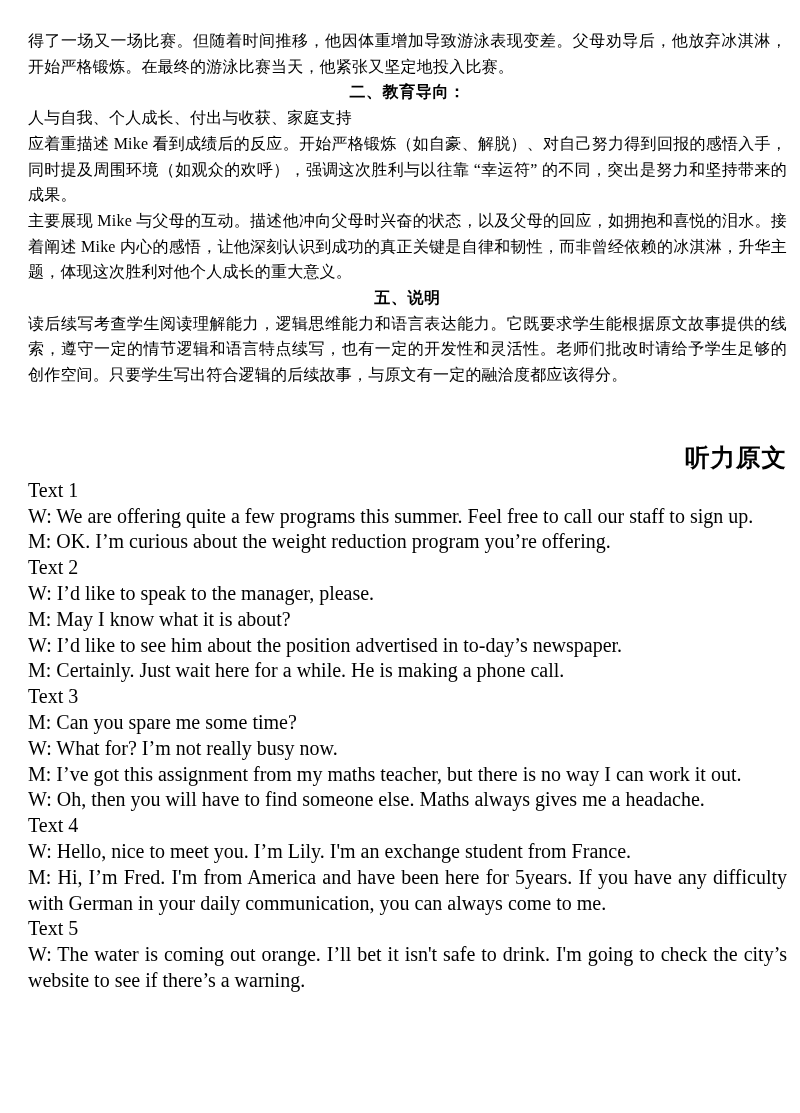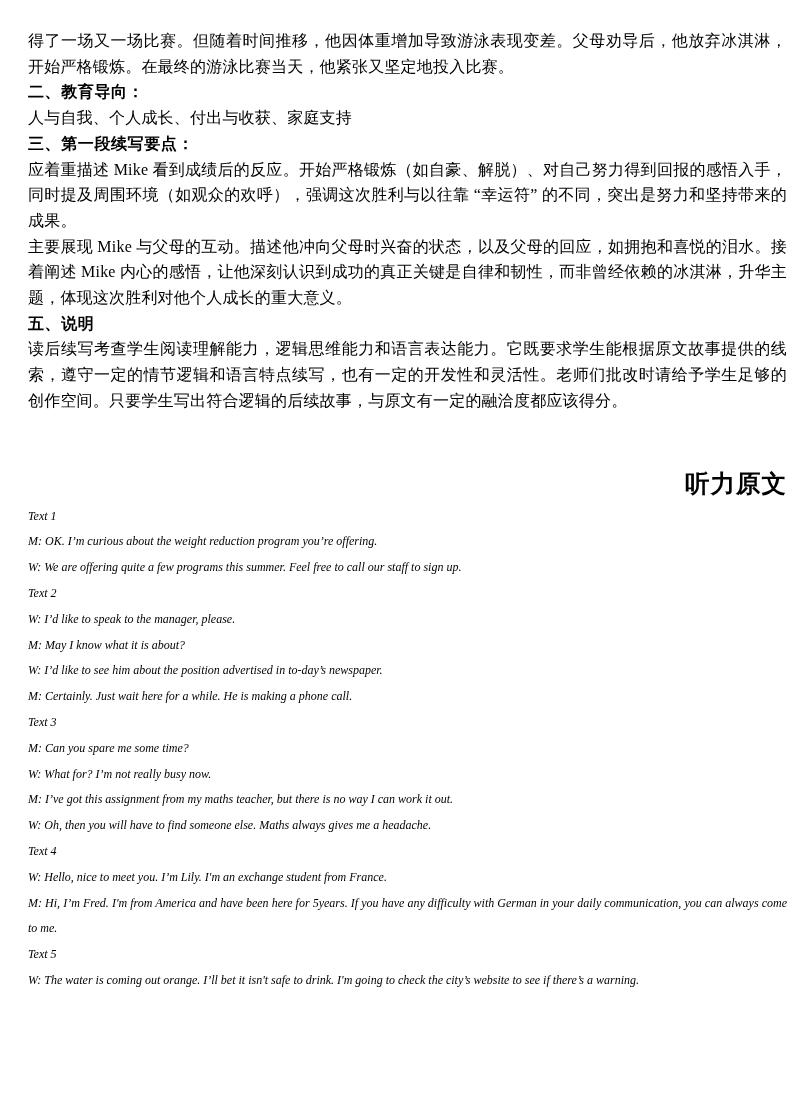--- a/index.html
+++ b/index.html
@@ -23,69 +23,67 @@
   .cn {
     font-family: "Liberation Serif", serif;
     font-size: 16px;
     line-height: 25.7px;
     text-align: justify;
     margin: 0;
     letter-spacing: 0.2px;
   }
   .cn-heading {
     font-weight: bold;
-    text-align: left;
+    text-align: center;
     letter-spacing: 0.6px;
   }
   .transcript-title {
     font-family: "Liberation Serif", serif;
     font-size: 24.5px;
     font-weight: bold;
     text-align: right;
     line-height: 32px;
     margin: 54px 0 4px 0;
     letter-spacing: 1px;
   }
   .en {
     font-family: "Liberation Serif", serif;
-    font-size: 12px;
+    font-size: 20px;
     line-height: 25.8px;
     text-align: justify;
     margin: 0;
-    font-style: italic;
   }
   .text-block {
     margin: 0;
   }
 </style>
 </head>
 <body>
 
 <div class="page">
 
   <p class="cn">得了一场又一场比赛。但随着时间推移，他因体重增加导致游泳表现变差。父母劝导后，他放弃冰淇淋，开始严格锻炼。在最终的游泳比赛当天，他紧张又坚定地投入比赛。</p>
 
   <p class="cn cn-heading">二、教育导向：</p>
   <p class="cn">人与自我、个人成长、付出与收获、家庭支持</p>
 
-  <p class="cn cn-heading">三、第一段续写要点：</p>
   <p class="cn">应着重描述 Mike 看到成绩后的反应。开始严格锻炼（如自豪、解脱）、对自己努力得到回报的感悟入手，同时提及周围环境（如观众的欢呼），强调这次胜利与以往靠 “幸运符” 的不同，突出是努力和坚持带来的成果。</p>
 
   <p class="cn">主要展现 Mike 与父母的互动。描述他冲向父母时兴奋的状态，以及父母的回应，如拥抱和喜悦的泪水。接着阐述 Mike 内心的感悟，让他深刻认识到成功的真正关键是自律和韧性，而非曾经依赖的冰淇淋，升华主题，体现这次胜利对他个人成长的重大意义。</p>
 
   <p class="cn cn-heading">五、说明</p>
   <p class="cn">读后续写考查学生阅读理解能力，逻辑思维能力和语言表达能力。它既要求学生能根据原文故事提供的线索，遵守一定的情节逻辑和语言特点续写，也有一定的开发性和灵活性。老师们批改时请给予学生足够的创作空间。只要学生写出符合逻辑的后续故事，与原文有一定的融洽度都应该得分。</p>
 
   <h1 class="transcript-title">听力原文</h1>
 
 
   <div class="text-block">
     <p class="en">Text 1</p>
+    <p class="en">W: We are offering quite a few programs this summer. Feel free to call our staff to sign up.</p>
     <p class="en">M: OK. I’m curious about the weight reduction program you’re offering.</p>
-    <p class="en">W: We are offering quite a few programs this summer. Feel free to call our staff to sign up.</p>
   </div>
 
   <div class="text-block">
     <p class="en">Text 2</p>
     <p class="en">W: I’d like to speak to the manager, please.</p>
     <p class="en">M: May I know what it is about?</p>
     <p class="en">W: I’d like to see him about the position advertised in to-day’s newspaper.</p>
     <p class="en">M: Certainly. Just wait here for a while. He is making a phone call.</p>
   </div>
 

